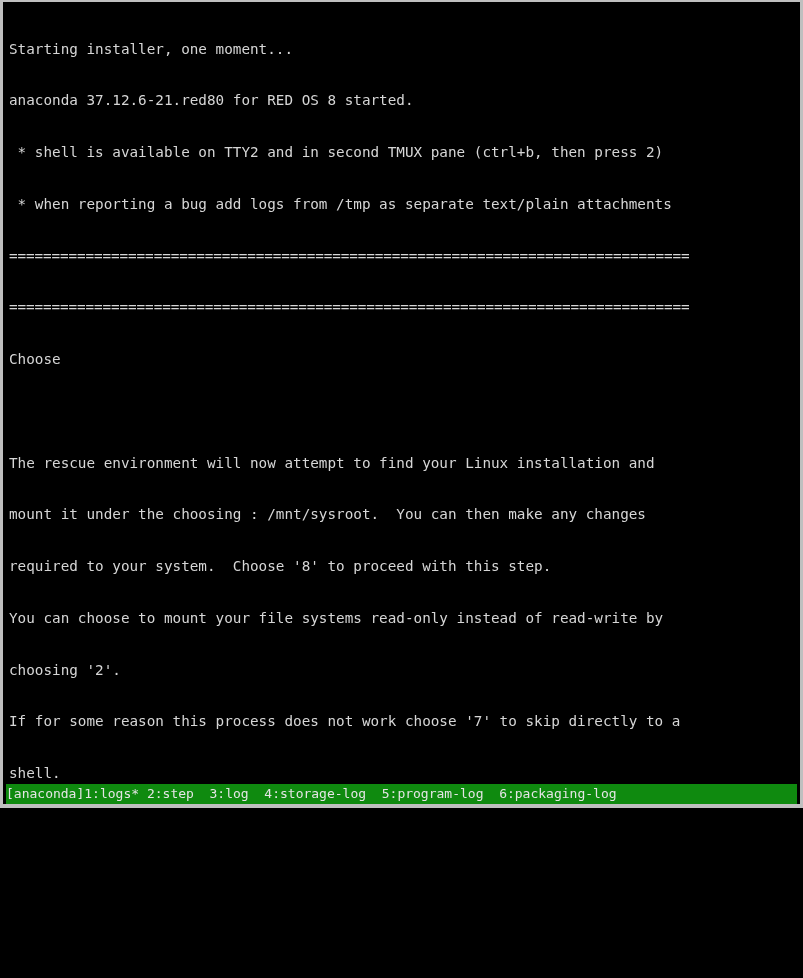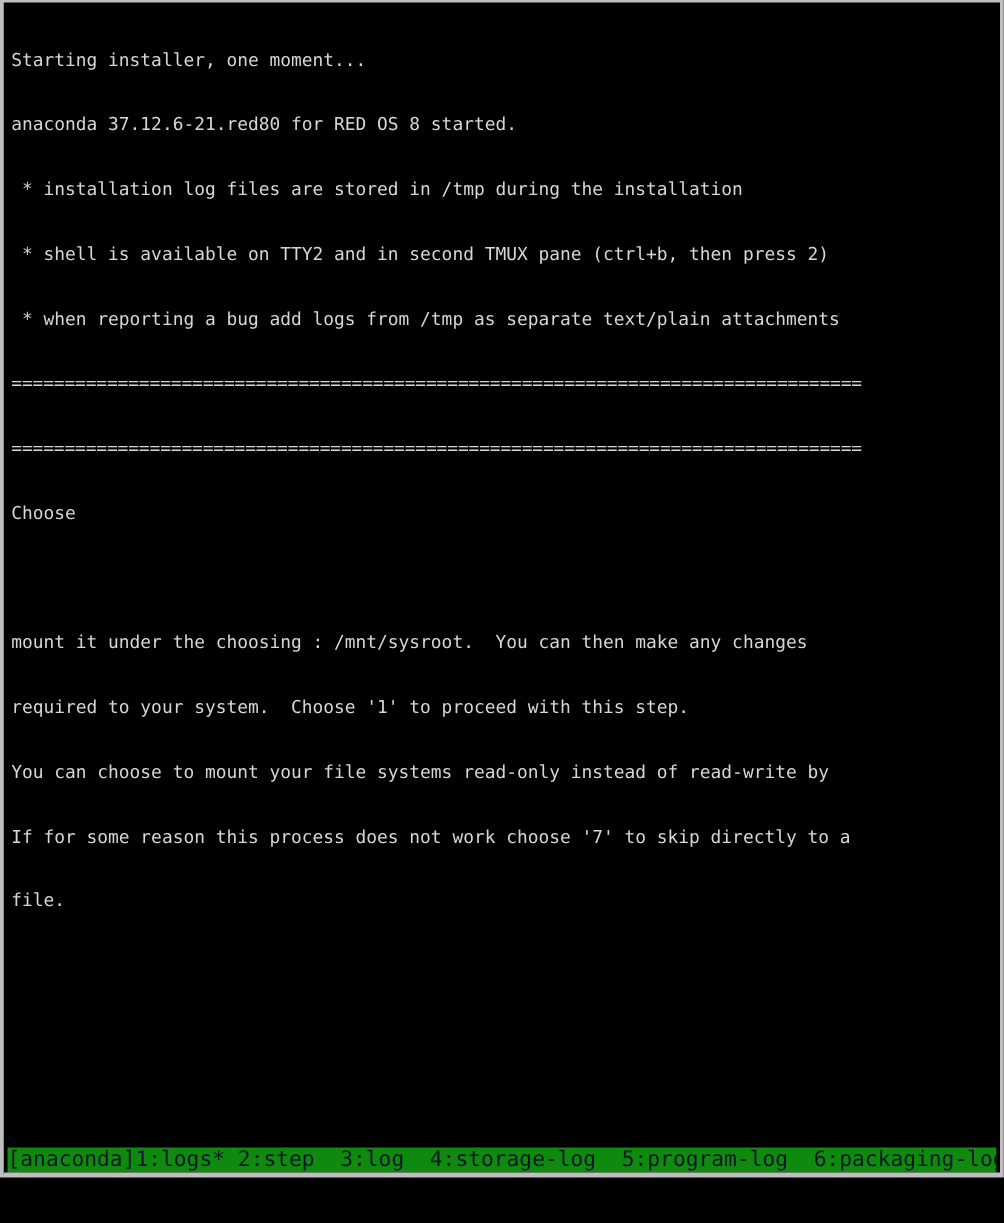--- a/index.html
+++ b/index.html
@@ -9,21 +9,21 @@
   }
   body {
     width: 803px;
     height: 978px;
     overflow: hidden;
     font-family: "DejaVu Sans Mono", monospace;
   }
   .screen {
     position: relative;
     width: 803px;
-    height: 942px;
+    height: 808px;
     background: #000000;
     box-sizing: border-box;
     border-left: 3px solid #bfbfbf;
     border-right: 3px solid #bfbfbf;
     border-top: 2px solid #bfbfbf;
     border-bottom: 2px solid #bfbfbf;
   }
   .term {
     position: absolute;
     top: 0;
@@ -51,23 +51,23 @@
   .blank {
     min-height: 17.25px;
   }
   .statusbar {
     position: absolute;
     left: 3px;
     right: 3px;
     bottom: 2px;
     height: 20px;
     background: #0f8a0f;
-    color: #0f172a;
+    color: #e5e5e5;
     font-family: "DejaVu Sans Mono", monospace;
-    font-size: 17px;
+    font-size: 13px;
     line-height: 20px;
     white-space: pre;
     overflow: hidden;
     display: flex;
     align-items: center;
   }
   .statusbar .seg {
     white-space: pre;
   }
   .statusbar .active {
@@ -83,32 +83,33 @@
   }
 </style>
 </head>
 <body>
 
 <div class="screen">
 
   <div class="term">
     <div class="line">Starting installer, one moment...</div>
     <div class="line">anaconda 37.12.6-21.red80 for RED OS 8 started.</div>
-    <div class="line"> * installation log files are stored in /tmp during the installation</div>
     <div class="line"> * shell is available on TTY2 and in second TMUX pane (ctrl+b, then press 2)</div>
     <div class="line"> * when reporting a bug add logs from /tmp as separate text/plain attachments</div>
     <div class="rule">================================================================================</div>
     <div class="rule">================================================================================</div>
     <div class="line">Choose</div>
     <div class="blank"></div>
+    <div class="line">The rescue environment will now attempt to find your Linux installation and</div>
     <div class="line">mount it under the choosing : /mnt/sysroot.  You can then make any changes</div>
-    <div class="line">required to your system.  Choose '1' to proceed with this step.</div>
+    <div class="line">required to your system.  Choose '8' to proceed with this step.</div>
     <div class="line">You can choose to mount your file systems read-only instead of read-write by</div>
+    <div class="line">choosing '2'.</div>
     <div class="line">If for some reason this process does not work choose '7' to skip directly to a</div>
-    <div class="line">file.</div>
+    <div class="line">shell.</div>
     <div class="blank"></div>
     <div class="blank"></div>
     
     
     
     
     
     
     
     

